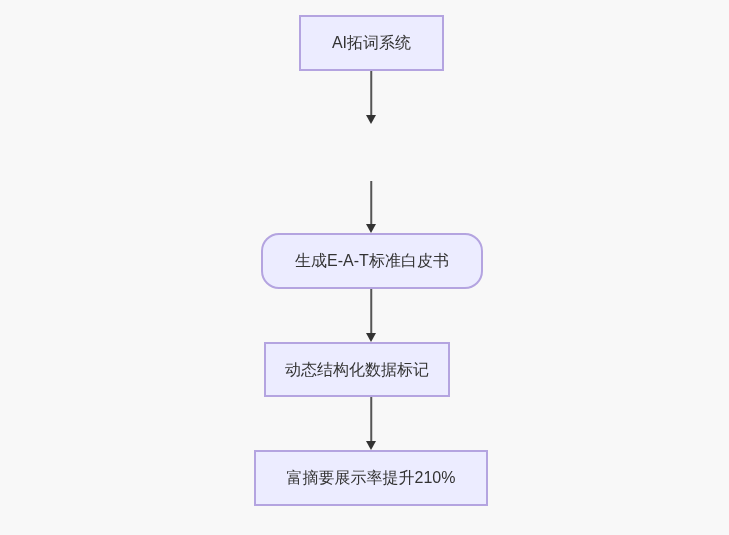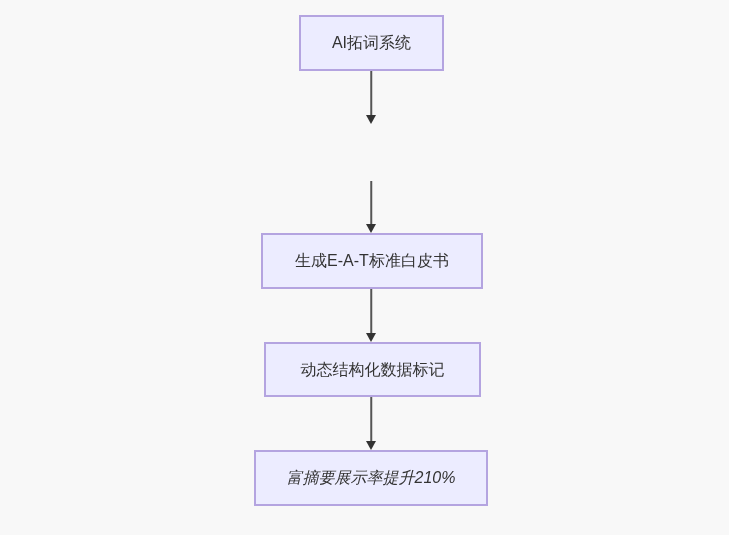--- a/index.html
+++ b/index.html
@@ -29,23 +29,23 @@
     text-align: center;
   }
   .node-label {
     color: var(--node-text, #333333);
     font-size: 16px;
     line-height: 1.2;
     white-space: nowrap;
   }
   .node-1 { left: 299px; top: 15px;  width: 145px; height: 56px; }
   .node-2 { left: 277px; top: 124px; width: 188px; height: 57px; }
-  .node-3 { left: 261px; top: 233px; width: 222px; height: 56px; }
-  .node-4 { left: 264px; top: 342px; width: 217px; height: 55px; }
-  .node-5 { left: 254px; top: 450px; width: 234px; height: 56px; font-style: italic; }
+  .node-3 { left: 261px; top: 233px; width: 222px; height: 56px; border-radius: 18px; }
+  .node-4 { left: 264px; top: 342px; width: 186px; height: 55px; }
+  .node-5 { left: 254px; top: 450px; width: 234px; height: 56px; }
 
   .edge {
     position: absolute;
     left: 365px;
     width: 12px;
   }
   .edge-1 { top: 71px;  height: 53px; }
   .edge-2 { top: 181px; height: 52px; }
   .edge-3 { top: 289px; height: 53px; }
   .edge-4 { top: 397px; height: 53px; }

